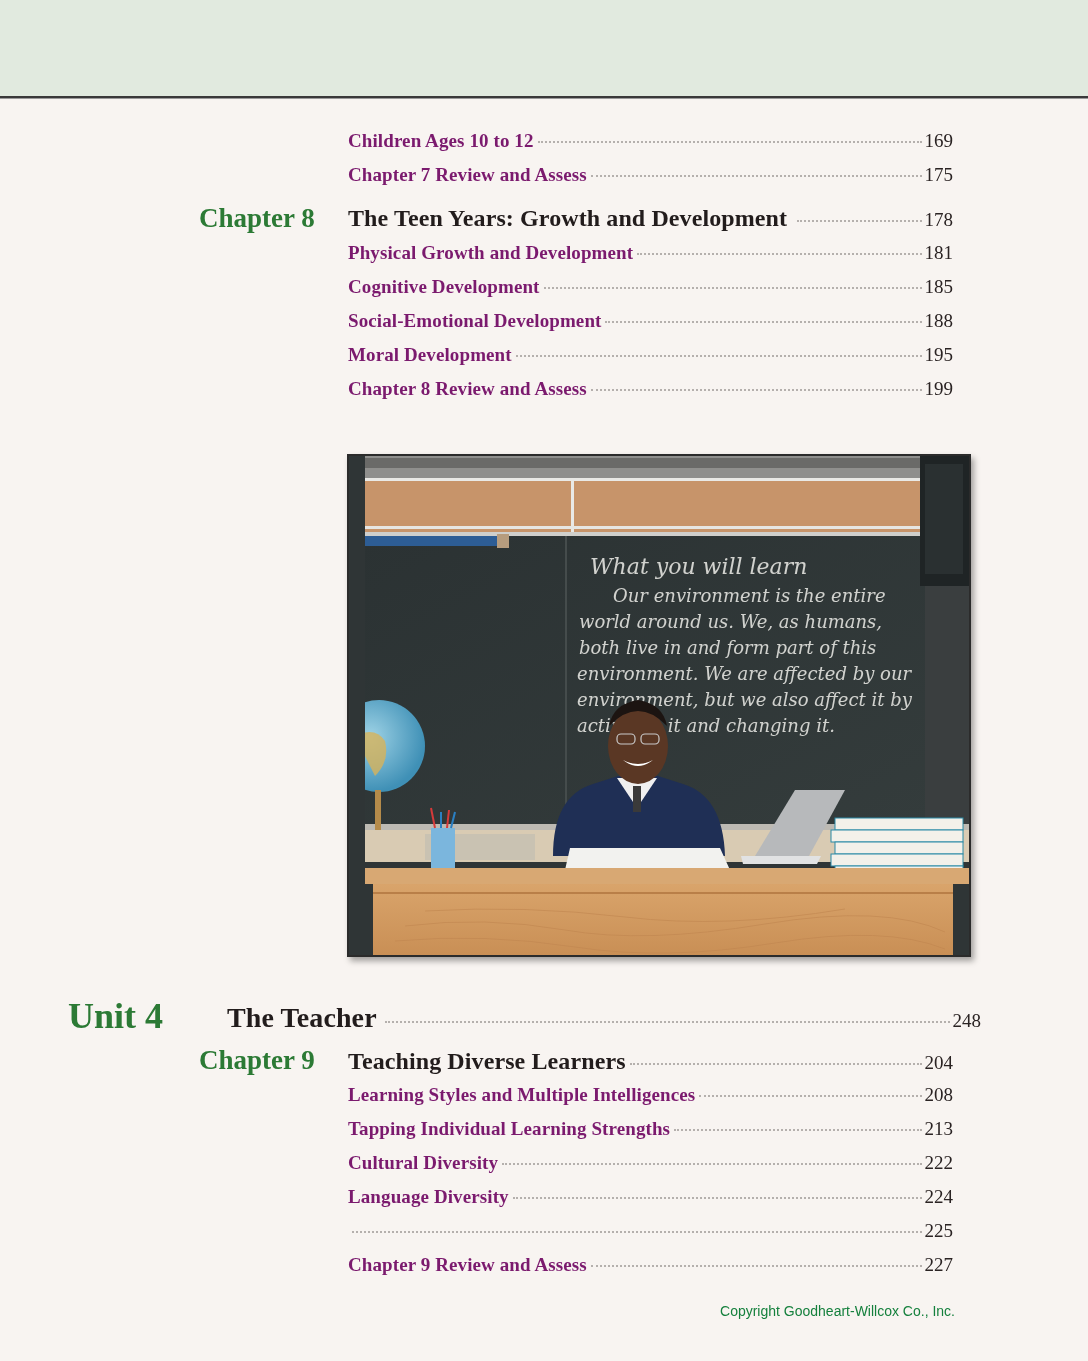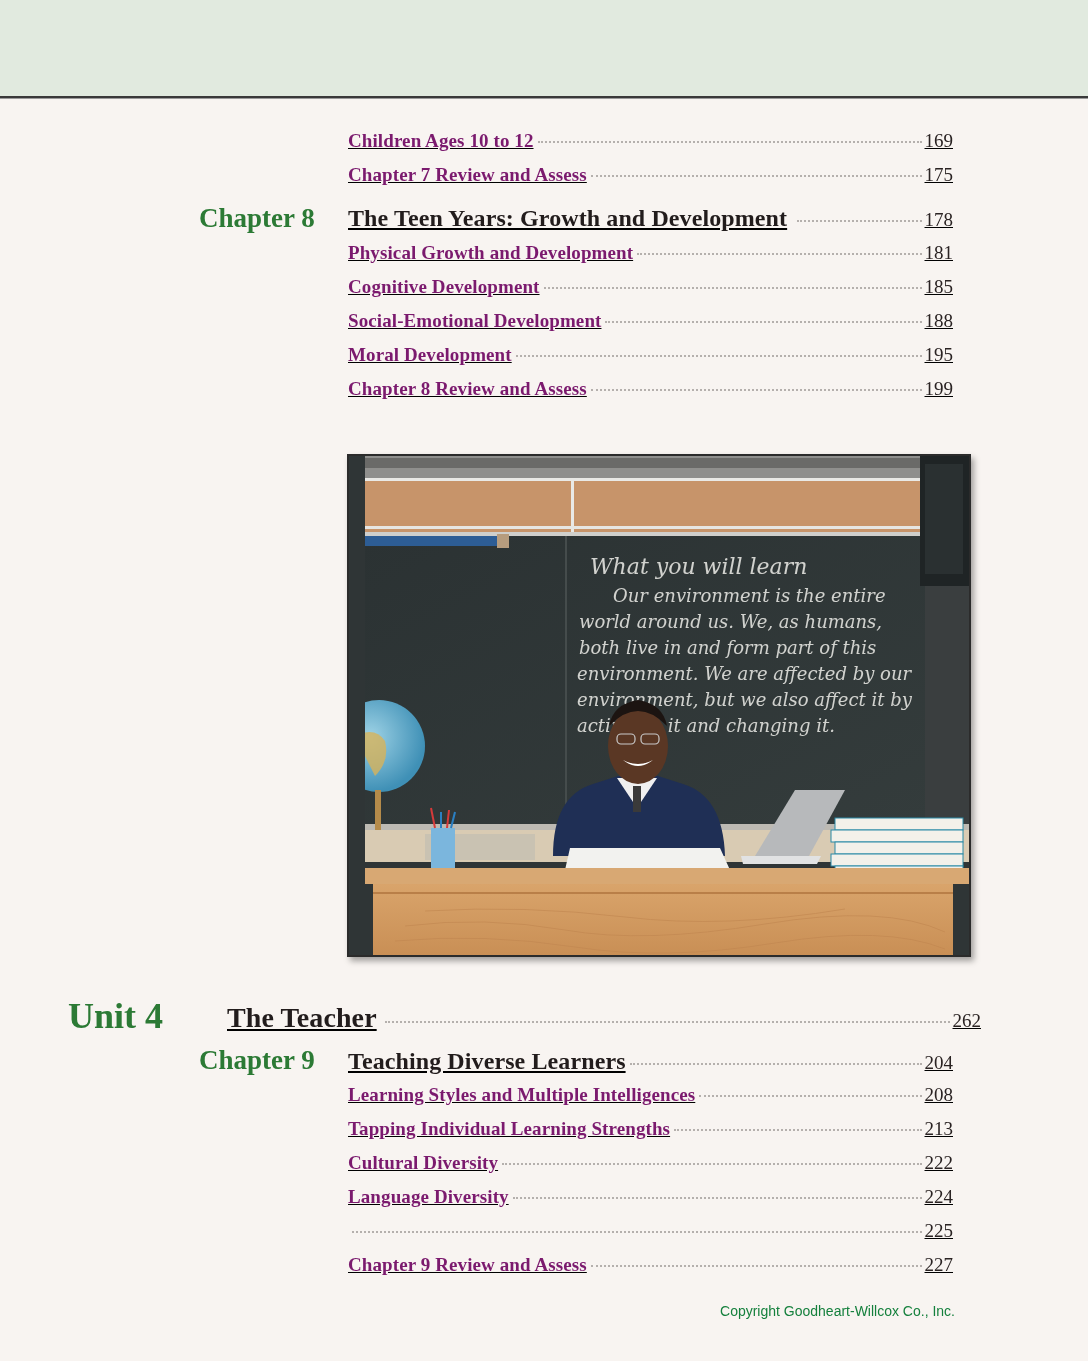--- a/index.html
+++ b/index.html
@@ -11,21 +11,20 @@
   .top-band {
     position: absolute; left: 0; top: 0; width: 1088px; height: 96px;
     background: #e1eadf;
     border-bottom: 2px solid #3a3a3a;
     box-shadow: 0 1px 0 #9a9a9a;
   }
   .toc-row {
     position: absolute; left: 348px; width: 605px; height: 30px;
     display: flex; align-items: baseline;
     white-space: nowrap;
-    text-decoration: underline;
   }
   .toc-row .label {
     color: #7b1a6e; font-weight: bold; font-size: 19px;
     font-family: "Liberation Serif", "DejaVu Serif", serif;
     letter-spacing: 0.1px;
   }
   .toc-row .leader {
     flex: 1; margin: 0 3px 0 4px; height: 1px;
     border-bottom: 2px dotted #b5b0ad;
     position: relative; top: -4px;
@@ -205,21 +204,21 @@
       <path d="M30 485 q90 -8 180 6 t200 -4 t170 6"></path>
       <path d="M60 455 q100 -6 200 6 t220 -8"></path>
     </g>
   </svg>
 </div>
 
 <div class="unit-num" style="left:68px;top:995px">Unit 4</div>
 <div class="toc-row unit-row" style="top:1002px;height:36px">
   <span class="label">The Teacher</span>
   <span class="leader" style="margin-left:8px"></span>
-  <span class="page">262</span>
+  <span class="page">248</span>
 </div>
 
 <div class="chapter-num" style="left:199px;top:1045px">Chapter 9</div>
 <div class="toc-row" style="top:1048px">
   <span class="label chapter-title">Teaching Diverse Learners</span>
   <span class="leader"></span>
   <span class="page">204</span>
 </div>
 <div class="toc-row" style="top:1084px">
   <span class="label">Learning Styles and Multiple Intelligences</span>

